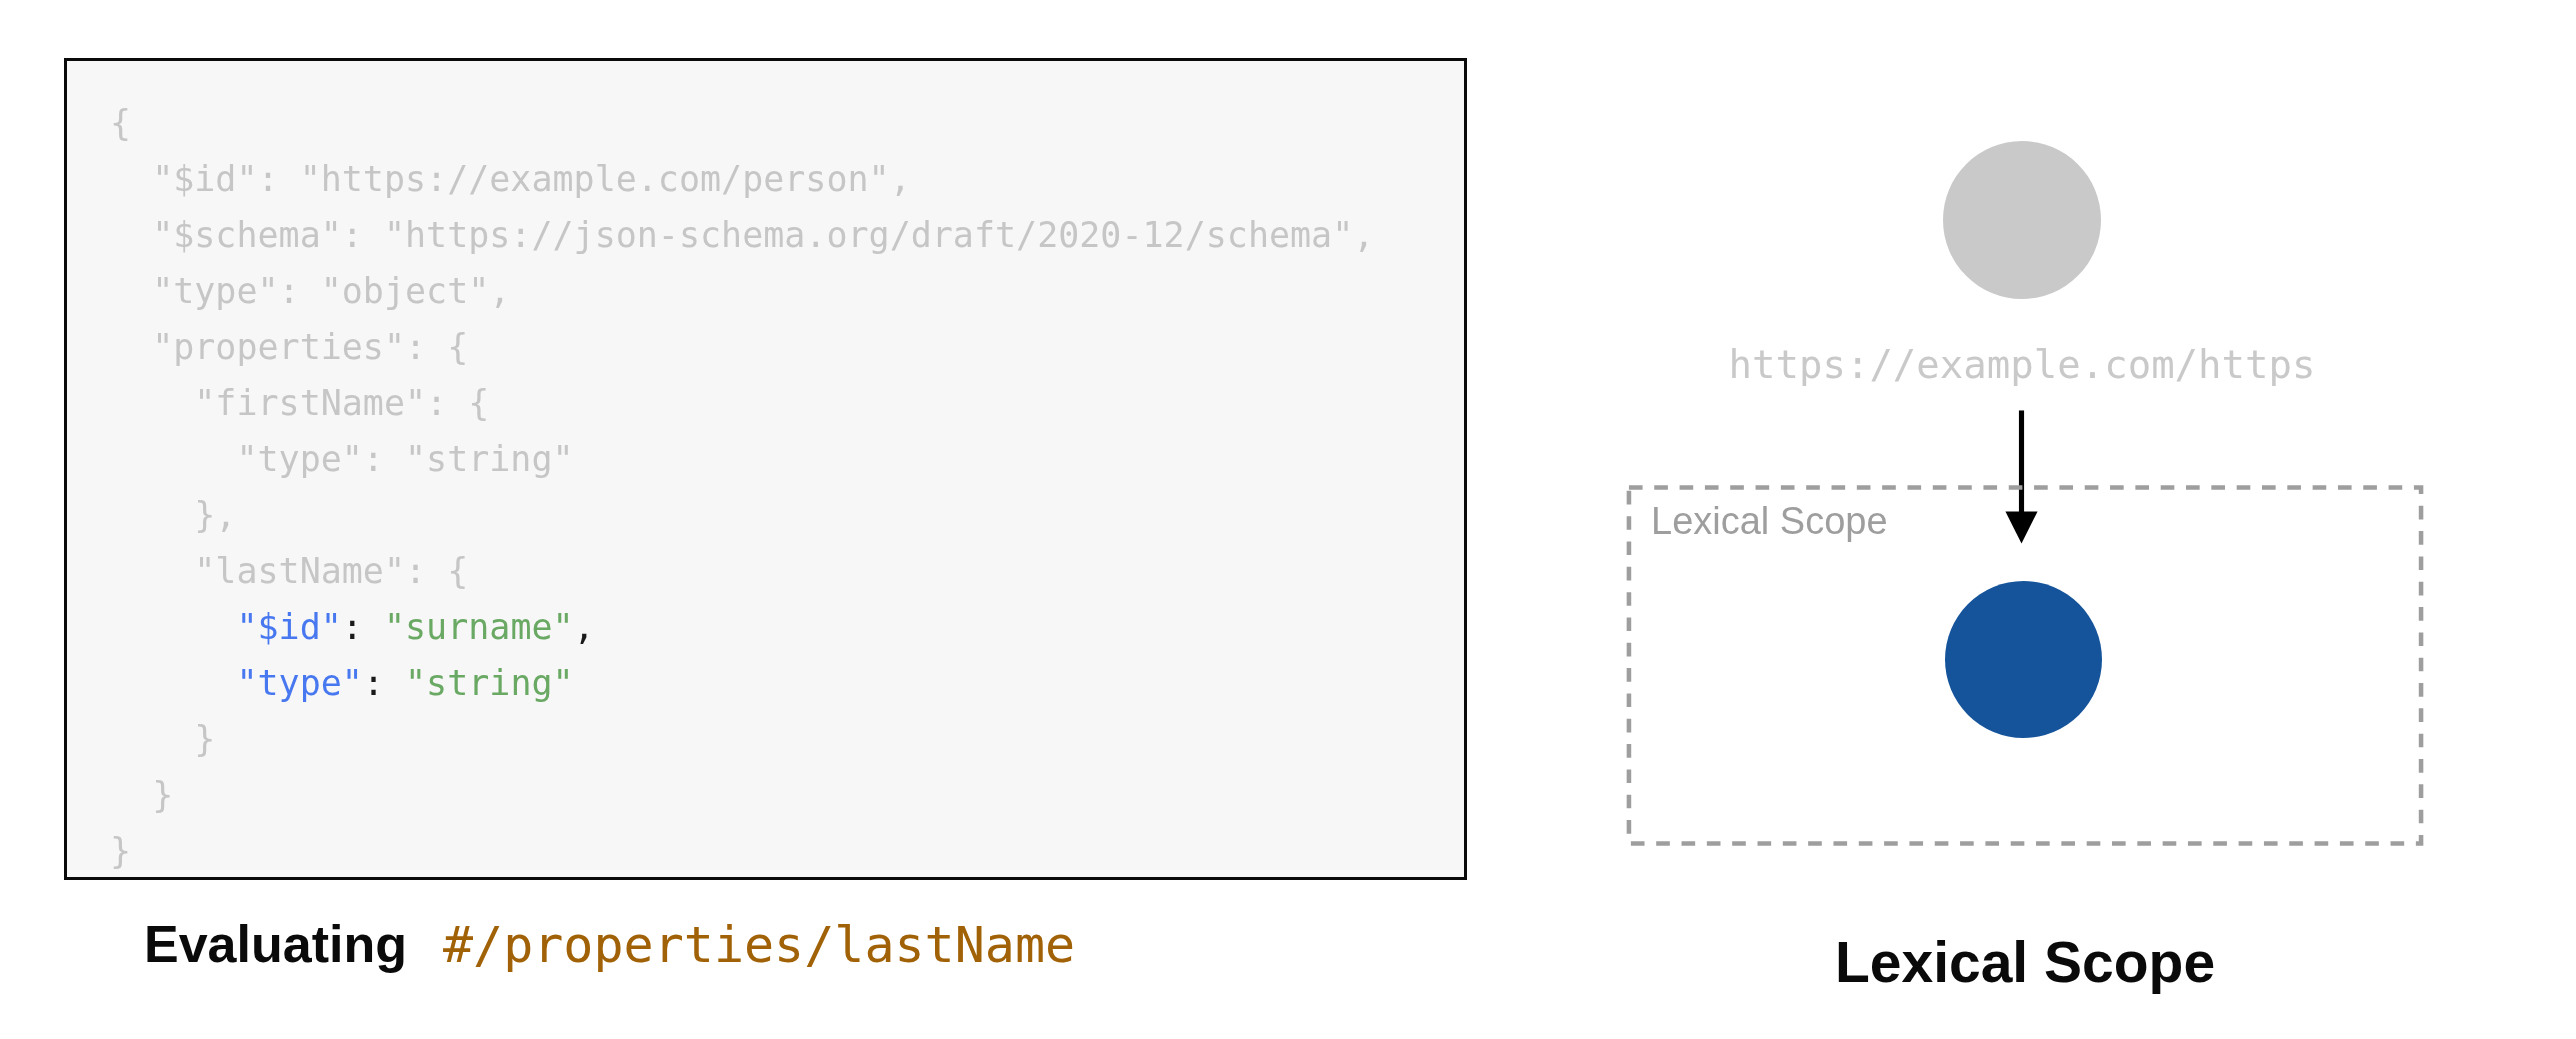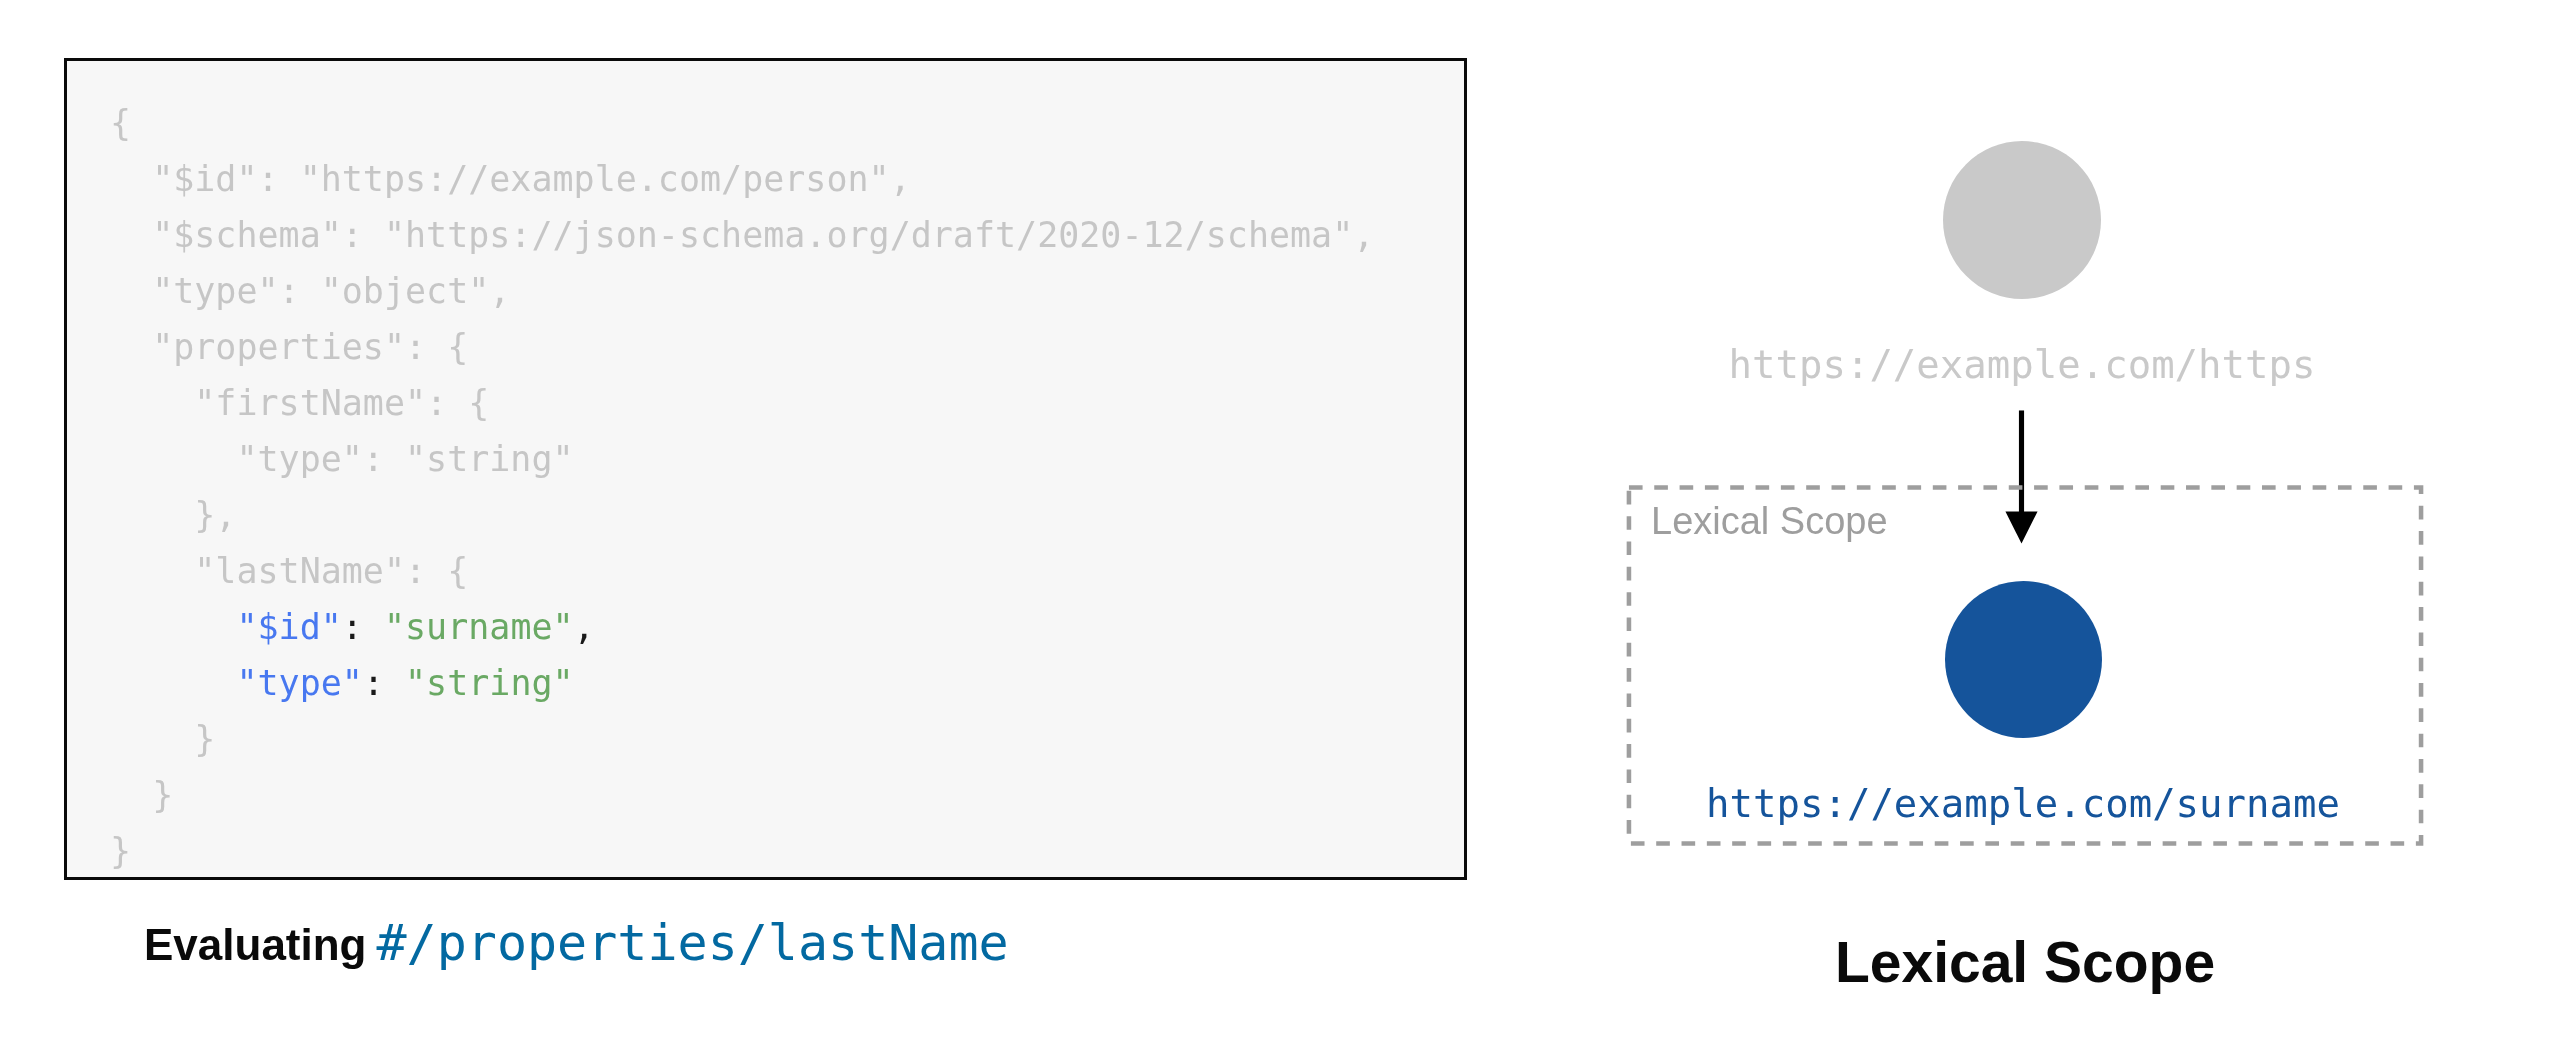--- a/index.html
+++ b/index.html
@@ -48,28 +48,28 @@
   .caption-left {
     position: absolute;
     left: 144px;
     top: 918px;
     line-height: 1;
     white-space: nowrap;
   }
   .caption-left .cap-bold {
     font-family: "Liberation Sans", sans-serif;
     font-weight: bold;
-    font-size: 44px;
+    font-size: 52px;
     color: #0a0a0a;
   }
   .caption-left .cap-mono {
     font-family: "DejaVu Sans Mono", monospace;
     font-size: 50px;
-    color: #0369a1;
-    margin-left: 10px;
+    color: #a16207;
+    margin-left: 36px;
   }
 
   
   .gray-circle {
     position: absolute;
     left: 1943px;
     top: 141px;
     width: 158px;
     height: 158px;
     border-radius: 50%;
@@ -166,18 +166,17 @@
   </svg>
 
   <svg class="scope-rect-svg" viewBox="0 0 1228 556">
     <rect x="4" y="4" width="1220" height="548" fill="none" stroke="#9e9e9e" stroke-width="7" stroke-dasharray="21 18"></rect>
   </svg>
 
   <div class="scope-inner-label">Lexical Scope</div>
 
   <div class="blue-circle"></div>
 
-  <div class="surname-label">https://example.com/surname</div>
 
   <div class="caption-right">Lexical Scope</div>
 
 </div>
 
 
 </body></html>

